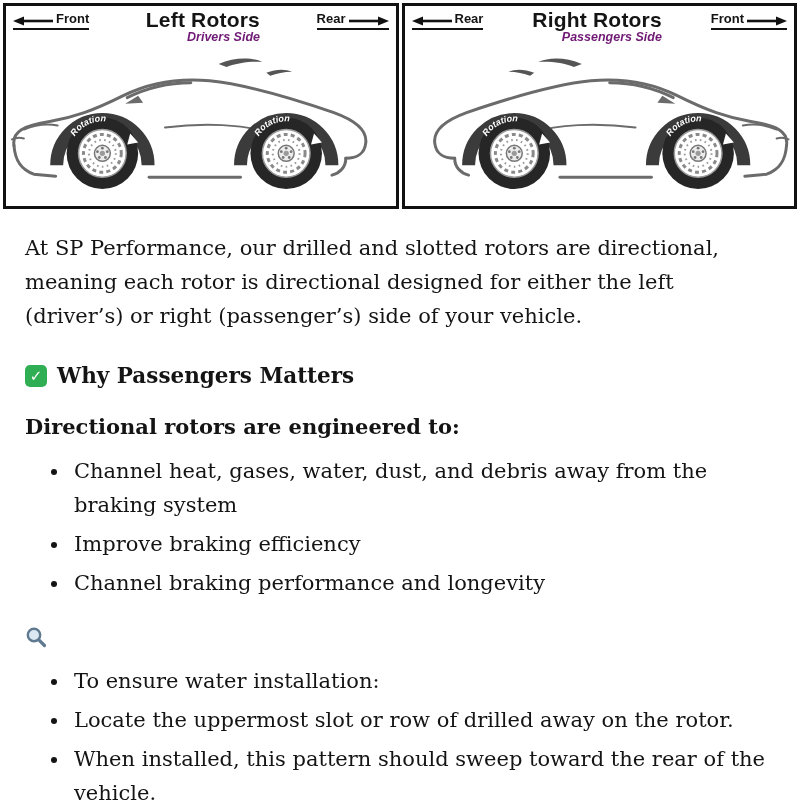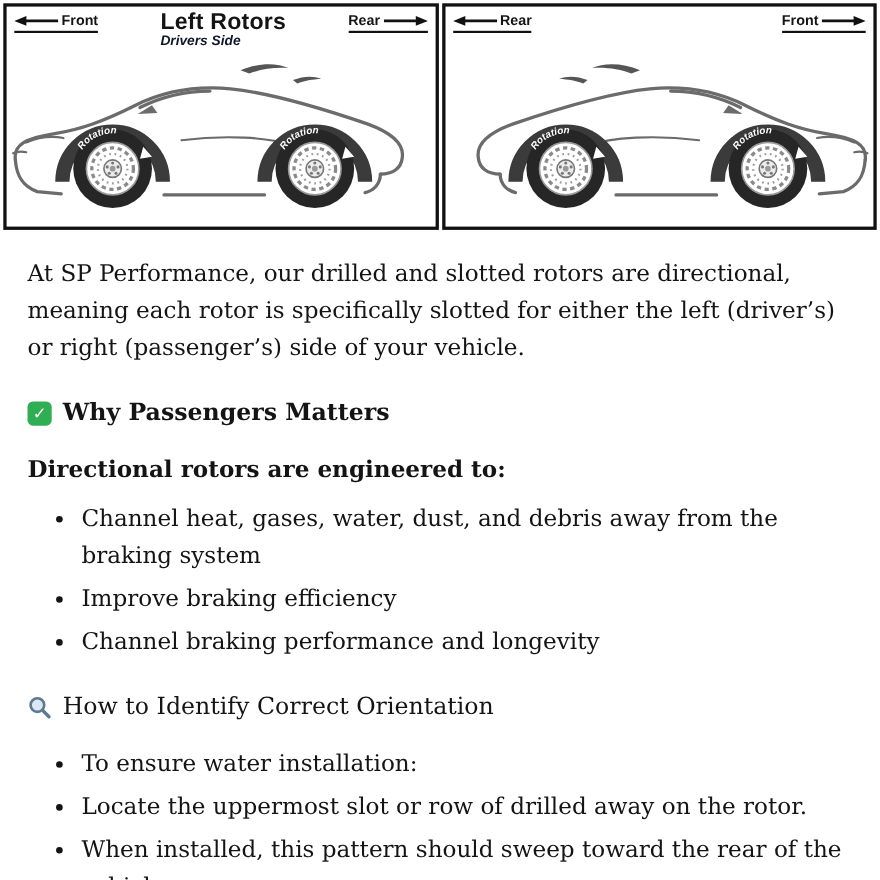--- a/index.html
+++ b/index.html
@@ -29,31 +29,31 @@
     position: absolute;
     top: 3px; left: 7px; right: 7px;
     display: flex;
     justify-content: space-between;
     align-items: flex-start;
     z-index: 2;
     font-family: "Liberation Sans", sans-serif;
   }
   .side-label {
     display: flex;
-    align-items: center;
+    align-items: flex-end;
     gap: 3px;
     border-bottom: 2.5px solid #111;
     padding-bottom: 2px;
     font-weight: bold;
     font-size: 13px;
     margin-top: 2px;
   }
-  .panel-titles { text-align: left; line-height: 1.05; }
+  .panel-titles { text-align: right; line-height: 1.05; }
   .panel-title { font-size: 21px; font-weight: 800; letter-spacing: 0.2px; }
-  .panel-subtitle { font-size: 12.5px; font-weight: bold; font-style: italic; color: #0f172a; }
+  .panel-subtitle { font-size: 12.5px; font-weight: bold; font-style: italic; color: #701a75; }
   .car-svg { position: absolute; left: 0; bottom: 1px; width: 100%; height: auto; display: block; }
 
   
   .content {
     padding: 12px 25px 30px 25px;
     font-size: 21px;
     line-height: 1.62;
   }
   .intro { margin: 10px 0 24px 0; }
   .section-head {
@@ -157,60 +157,63 @@
 
     <div class="panel">
       <div class="panel-header">
         <div class="side-label">
           <svg width="40" height="10" viewBox="0 0 40 10">
             <path d="M40 5 H9" stroke="#111" stroke-width="2.6"></path>
             <path d="M11 0.5 L0 5 L11 9.5 Z" fill="#111"></path>
           </svg>
           <span>Rear</span>
         </div>
+        <div class="panel-titles">
+          <div class="panel-title">Right Rotors</div>
+          <div class="panel-subtitle">Passengers Side</div>
+        </div>
         <div class="side-label">
           <span>Front</span>
           <svg width="40" height="10" viewBox="0 0 40 10">
             <path d="M0 5 H31" stroke="#111" stroke-width="2.6"></path>
             <path d="M29 0.5 L40 5 L29 9.5 Z" fill="#111"></path>
           </svg>
         </div>
       </div>
 
       <svg class="car-svg" viewBox="0 0 392 158">
         <use href="#carbody" transform="translate(392,0) scale(-1,1)"></use>
         <use href="#wheel" transform="translate(110,106)"></use>
         <use href="#wheel" transform="translate(295,106)"></use>
       </svg>
     </div>
   </div>
 
   <div class="content">
 
-    <p class="intro">At SP Performance, our drilled and slotted rotors are directional, meaning each rotor is specifically slotted for either the left (driver’s) or right (passenger’s) side of your vehicle.</p>
+    <p class="intro">At SP Performance, our drilled and slotted rotors are directional, meaning each rotor is directional designed for either the left (driver’s) or right (passenger’s) side of your vehicle.</p>
 
     <div class="section-head">
       <span class="check-icon">✓</span>
       <span class="head-text-bold">Why Passengers Matters</span>
     </div>
 
     <p class="lead">Directional rotors are engineered to:</p>
 
     <ul class="bullets">
       <li>Channel heat, gases, water, dust, and debris away from the braking system</li>
       <li>Improve braking efficiency</li>
       <li>Channel braking performance and longevity</li>
     </ul>
 
     <div class="section-head">
       <svg class="mag-icon" width="22" height="22" viewBox="0 0 22 22">
         <circle cx="9" cy="9" r="6.2" fill="#dbe7f2" stroke="#5f7991" stroke-width="2.4"></circle>
         <line x1="13.8" y1="13.8" x2="19.5" y2="19.5" stroke="#5f7991" stroke-width="3.2" stroke-linecap="round"></line>
       </svg>
-      <span>How to Identify Correct Orientation</span>
     </div>
 
     <ul class="bullets">
       <li>To ensure water installation:</li>
       <li>Locate the uppermost slot or row of drilled away on the rotor.</li>
       <li>When installed, this pattern should sweep toward the rear of the vehicle.</li>
     </ul>
 
   </div>
 </div>

